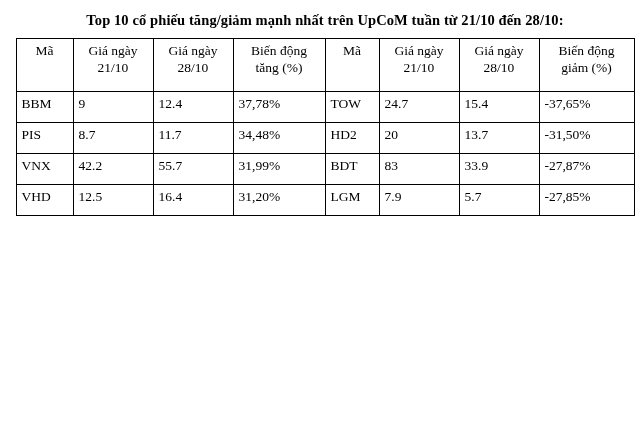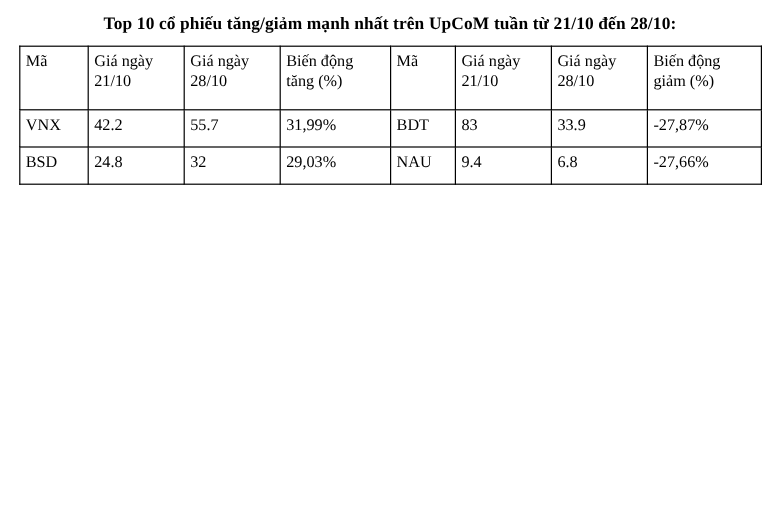--- a/index.html
+++ b/index.html
@@ -44,20 +44,21 @@
     vertical-align: top;
     line-height: 1.25;
     font-weight: normal;
     height: 22px;
     overflow: hidden;
     white-space: normal;
   }
   table#stock-table thead th {
     height: 44px;
     vertical-align: top;
+    text-align: center;
   }
   
   col.c-ma     { width: 57px; }
   col.c-g1     { width: 80px; }
   col.c-g2     { width: 80px; }
   col.c-bd     { width: 92px; }
   col.c-ma2    { width: 54px; }
   col.c-g3     { width: 80px; }
   col.c-g4     { width: 80px; }
   col.c-bd2    { width: 95px; }
@@ -87,35 +88,55 @@
         <th>Giá ngày 28/10</th>
         <th>Biến động tăng (%)</th>
         <th>Mã</th>
         <th>Giá ngày 21/10</th>
         <th>Giá ngày 28/10</th>
         <th>Biến động giảm (%)</th>
       </tr>
     </thead>
     <tbody>
       <tr>
+        <td>BBM</td>
+        <td>9</td>
+        <td>12.4</td>
+        <td>37,78%</td>
+        <td>TOW</td>
+        <td>24.7</td>
+        <td>15.4</td>
+        <td>-37,65%</td>
+      </tr>
+      <tr>
+        <td>PIS</td>
+        <td>8.7</td>
+        <td>11.7</td>
+        <td>34,48%</td>
+        <td>HD2</td>
+        <td>20</td>
+        <td>13.7</td>
+        <td>-31,50%</td>
+      </tr>
+      <tr>
         <td>VNX</td>
         <td>42.2</td>
         <td>55.7</td>
         <td>31,99%</td>
         <td>BDT</td>
         <td>83</td>
         <td>33.9</td>
         <td>-27,87%</td>
       </tr>
       <tr>
-        <td>BSD</td>
-        <td>24.8</td>
-        <td>32</td>
-        <td>29,03%</td>
-        <td>NAU</td>
-        <td>9.4</td>
-        <td>6.8</td>
-        <td>-27,66%</td>
+        <td>VHD</td>
+        <td>12.5</td>
+        <td>16.4</td>
+        <td>31,20%</td>
+        <td>LGM</td>
+        <td>7.9</td>
+        <td>5.7</td>
+        <td>-27,85%</td>
       </tr>
     </tbody>
   </table>
 
 </div>
 
 </body></html>

